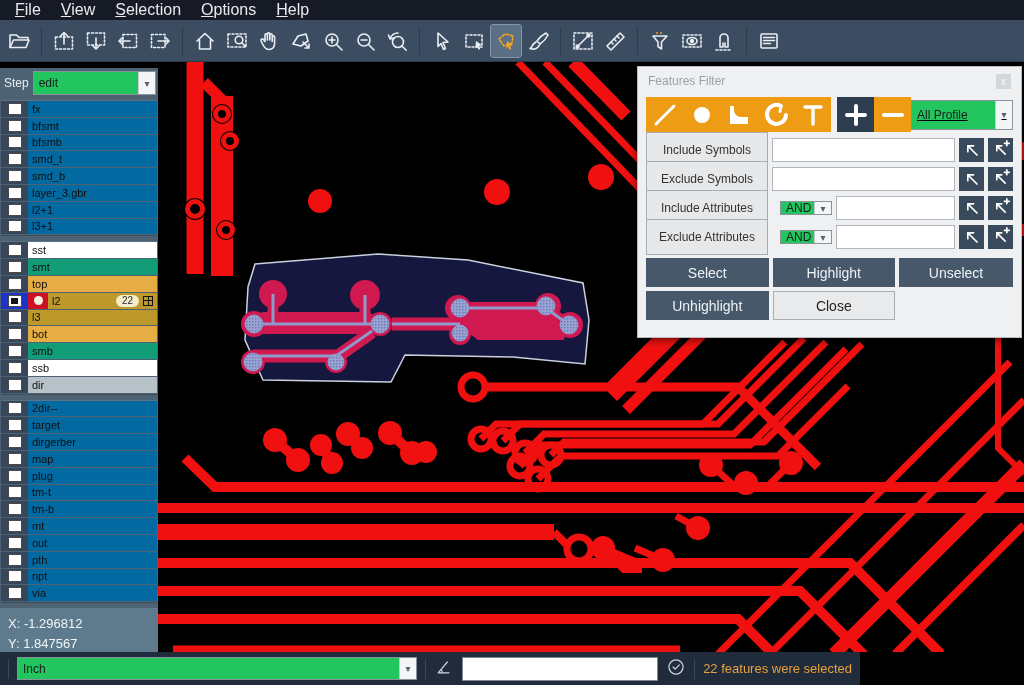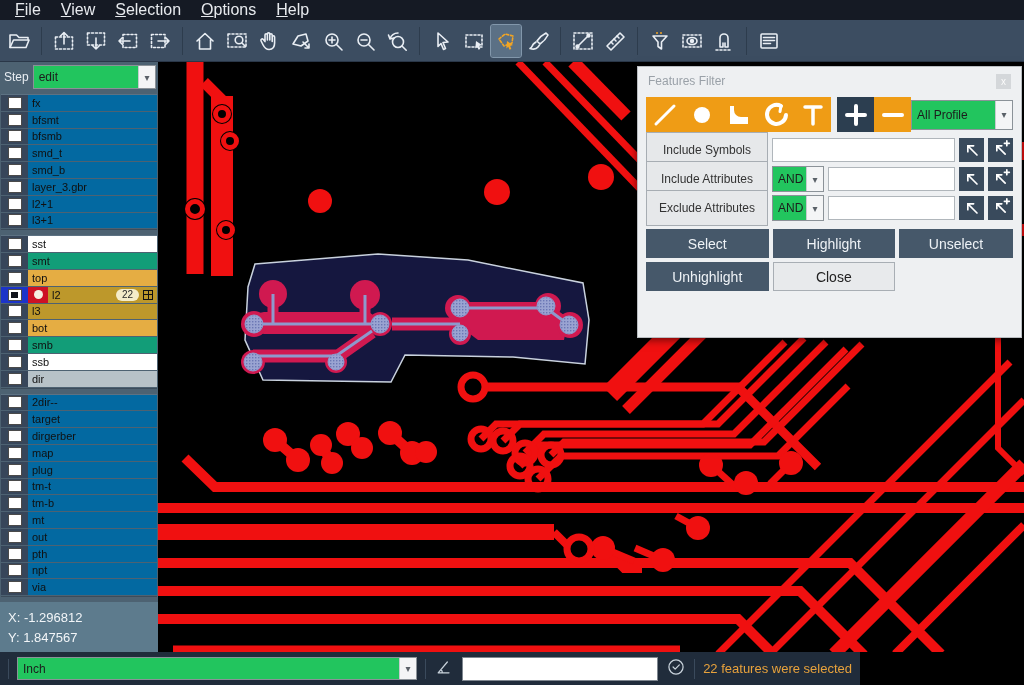--- a/index.html
+++ b/index.html
@@ -14,21 +14,21 @@
   
   .toolbar{height:42px;background:#3c4d61;display:flex;align-items:center;padding:0 4px;gap:2px;border-bottom:1px solid #2a3748;}
   .tbtn{width:30px;height:32px;display:flex;align-items:center;justify-content:center;border-radius:2px;}
   .tbtn.active{background:#5b7085;outline:1px solid #8297ab;}
   .tsep{width:1px;height:28px;background:#2d3c4d;margin:0 5px;}
   .tbtn svg{stroke:#e9eef4;fill:none;stroke-width:1.6;stroke-linecap:round;stroke-linejoin:round;}
   .tbtn.orange svg{stroke:#f2a524;}
 
   
   .mid{position:absolute;top:62px;left:0;right:0;bottom:33px;display:flex;}
-  .sidebar{width:158px;background:#4d6272;display:flex;flex-direction:column;flex:none;}
+  .sidebar{width:158px;background:#4d6272;display:flex;flex-direction:column;flex:none;margin-top:6px;}
   .step-row{height:30px;display:flex;align-items:center;padding:3px 2px 3px 4px;gap:4px;}
   .step-label{color:#e8edf2;font-size:12px;}
   .combo{background:#22c55e;border:1px solid #8b9298;height:24px;display:flex;align-items:center;flex:1;position:relative;}
   .combo .val{flex:1;padding:0 5px;color:#1c1c1c;font-size:12px;white-space:nowrap;overflow:hidden;}
   .combo .chev{width:17px;align-self:stretch;border-left:1px solid #c7cbcf;display:flex;align-items:center;justify-content:center;color:#5a6168;font-size:10px;background:#f4f5f6;}
   .layer-scroll{padding:2px 1px 0 1px;}
   .layer-group{margin-bottom:5px;border-top:1px solid #5d7283;border-bottom:1px solid #3c4c5b;}
   .layer-row{display:flex;align-items:stretch;height:15.8px;margin-bottom:1px;}
   .cb-cell{width:27px;background:#37465a;display:flex;align-items:center;justify-content:center;flex:none;}
   .cb-cell.sel{background:#1c34c9;}
@@ -46,31 +46,31 @@
   .coords{margin-top:auto;background:#5d7b8d;height:52px;padding:6px 8px;color:#f2f5f8;font-size:13px;line-height:1.5;}
 
   
   .canvas{flex:1;position:relative;background:#000;overflow:hidden;}
   .canvas svg{position:absolute;left:0;top:0;}
 
   
   .dialog{position:absolute;left:637px;top:66px;width:385px;height:272px;background:#eef0f2;border:1px solid #b9bdc1;box-shadow:0 2px 8px rgba(0,0,0,.55);}
   .dlg-title{height:28px;display:flex;align-items:center;padding:0 10px;color:#9aa1a8;font-size:12px;}
   .dlg-close{margin-left:auto;width:15px;height:15px;background:#d4d7da;color:#fbfbfb;font-size:10px;display:flex;align-items:center;justify-content:center;}
-  .glyph-row{display:flex;align-items:center;padding:2px 8px 6px 8px;}
+  .glyph-row{display:flex;align-items:center;padding:2px 8px 6px 8px;text-decoration:underline;}
   .gbtn{width:37px;height:35px;border:none;display:flex;align-items:center;justify-content:center;}
   .gbtn.or{background:#ef9c15;}
   .gbtn.nv{background:#2c3e50;}
   .gbtn svg{stroke:#fff;stroke-width:3;fill:none;stroke-linecap:round;}
   .gap8{width:6px;}
   .profile-combo{margin-left:auto;width:98px;height:30px;}
   .f-rows{padding:0 8px;}
   .f-row{display:flex;align-items:center;gap:4px;margin-bottom:5px;height:24px;}
   .f-label{width:122px;height:36px;background:#e6e8ea;border:1px solid #a7adb3;font-size:12px;color:#333;flex:none;}
-  .and-combo{width:52px;height:26px;flex:none;}
+  .and-combo{width:52px;height:14px;flex:none;margin-left:8px;}
   .f-input{flex:1;height:24px;border:1px solid #b0b6bb;background:#fff;padding:0 4px;font-size:12px;min-width:0;}
   .nav-btn{width:25px;height:24px;background:#394a5c;border:none;display:flex;align-items:center;justify-content:center;flex:none;}
   .nav-btn svg{stroke:#fff;stroke-width:2;fill:none;stroke-linecap:round;}
   .act-grid{display:grid;grid-template-columns:1fr 1fr 0.93fr;gap:4px;padding:4px 8px;}
   .abtn{height:29px;border:none;font-size:14px;}
   .abtn.dark{background:#46586a;color:#eef2f6;}
   .abtn.light{background:#e8eaec;border:1px solid #a8aeb4;color:#222;}
 
   
   .bottombar{position:absolute;left:0;bottom:0;width:860px;height:33px;background:#202c3b;display:flex;align-items:center;padding:0 8px;gap:8px;}
@@ -692,20 +692,34 @@
             <path d="M18 18 L7 7 M7 14 V7 h7"></path>
           </svg>
         </button>
       <button class="nav-btn">
           <svg width="20" height="20" viewBox="0 0 24 24">
             <path d="M17 17 L7 7 M7 13 V7 h6 M16 4 h6 M19 1 v6"></path>
           </svg>
         </button>
     </div>
     <div class="f-row">
+      <button class="f-label">Exclude Symbols</button>
+      <input class="f-input" style="">
+      <button class="nav-btn">
+          <svg width="20" height="20" viewBox="0 0 24 24">
+            <path d="M18 18 L7 7 M7 14 V7 h7"></path>
+          </svg>
+        </button>
+      <button class="nav-btn">
+          <svg width="20" height="20" viewBox="0 0 24 24">
+            <path d="M17 17 L7 7 M7 13 V7 h6 M16 4 h6 M19 1 v6"></path>
+          </svg>
+        </button>
+    </div>
+    <div class="f-row">
       <button class="f-label">Include Attributes</button>
       <div class="combo and-combo">
         <span class="val">AND</span>
         <span class="chev">▾</span>
       </div>
       <input class="f-input" style="">
       <button class="nav-btn">
           <svg width="20" height="20" viewBox="0 0 24 24">
             <path d="M18 18 L7 7 M7 14 V7 h7"></path>
           </svg>

